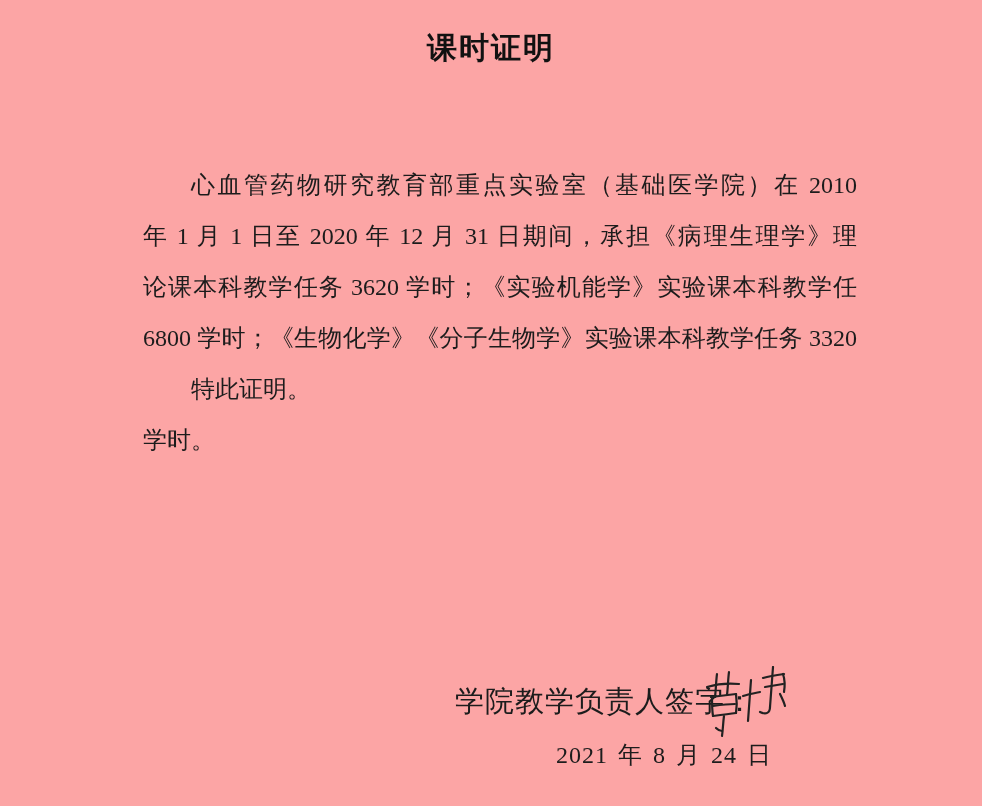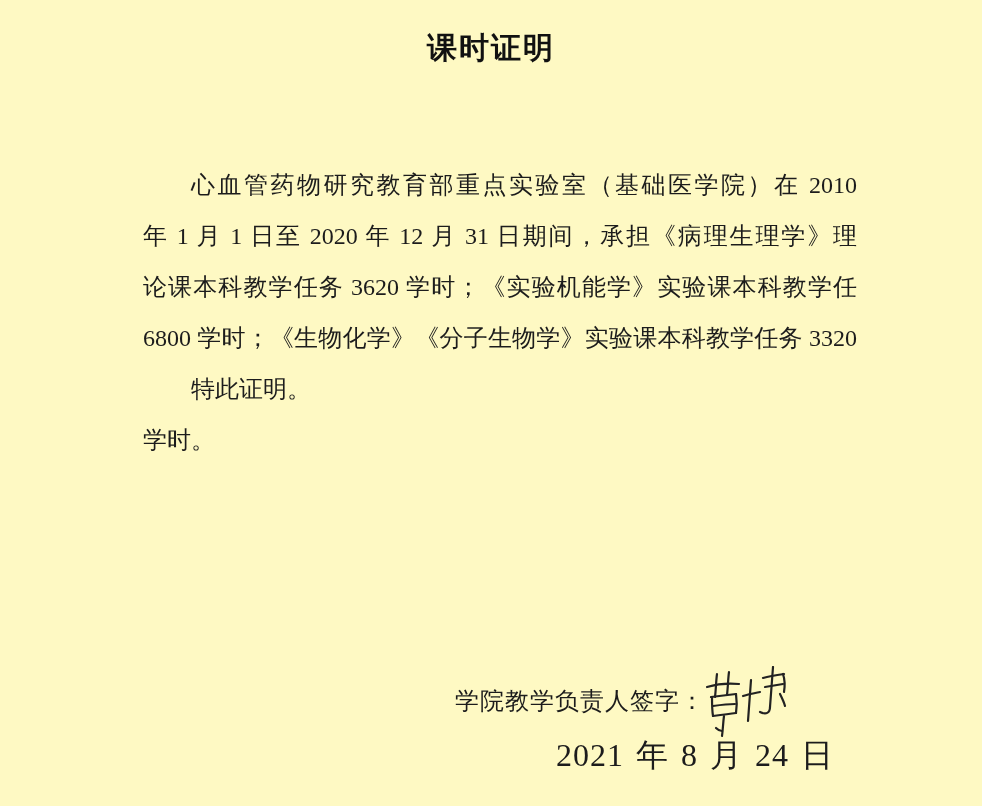--- a/index.html
+++ b/index.html
@@ -1,21 +1,21 @@
 <!DOCTYPE html>
 <html><head>
 <meta charset="utf-8">
 <style>
   * { margin: 0; padding: 0; box-sizing: border-box; }
   html, body { background: #ffffff; }
   .page {
     position: relative;
     width: 982px;
     height: 806px;
-    background: #fef9c3;
+    background: #fca5a5;
     overflow: hidden;
     font-family: "Liberation Serif", "DejaVu Serif", serif;
     color: #1c1c1c;
   }
   .doc-title {
     position: absolute;
     top: 20px;
     left: 0;
     width: 100%;
     height: 56px;
@@ -44,37 +44,37 @@
     text-align: justify;
     text-align-last: justify;
   }
   .indent { text-indent: 48px; }
   .sig-label {
     position: absolute;
     left: 455px;
     top: 676px;
     height: 50px;
     line-height: 50px;
-    font-size: 24px;
+    font-size: 29px;
     letter-spacing: 1px;
   }
   .sig-svg {
     position: absolute;
     left: 703px;
     top: 666px;
     width: 86px;
     height: 72px;
   }
   .date-line {
     position: absolute;
     left: 556px;
     top: 738px;
     height: 34px;
     line-height: 34px;
-    font-size: 32px;
+    font-size: 24px;
     letter-spacing: 1px;
     word-spacing: 3px;
   }
 </style>
 </head>
 <body>
 
 <div class="page">
 
   <div class="doc-title">课时证明</div>

